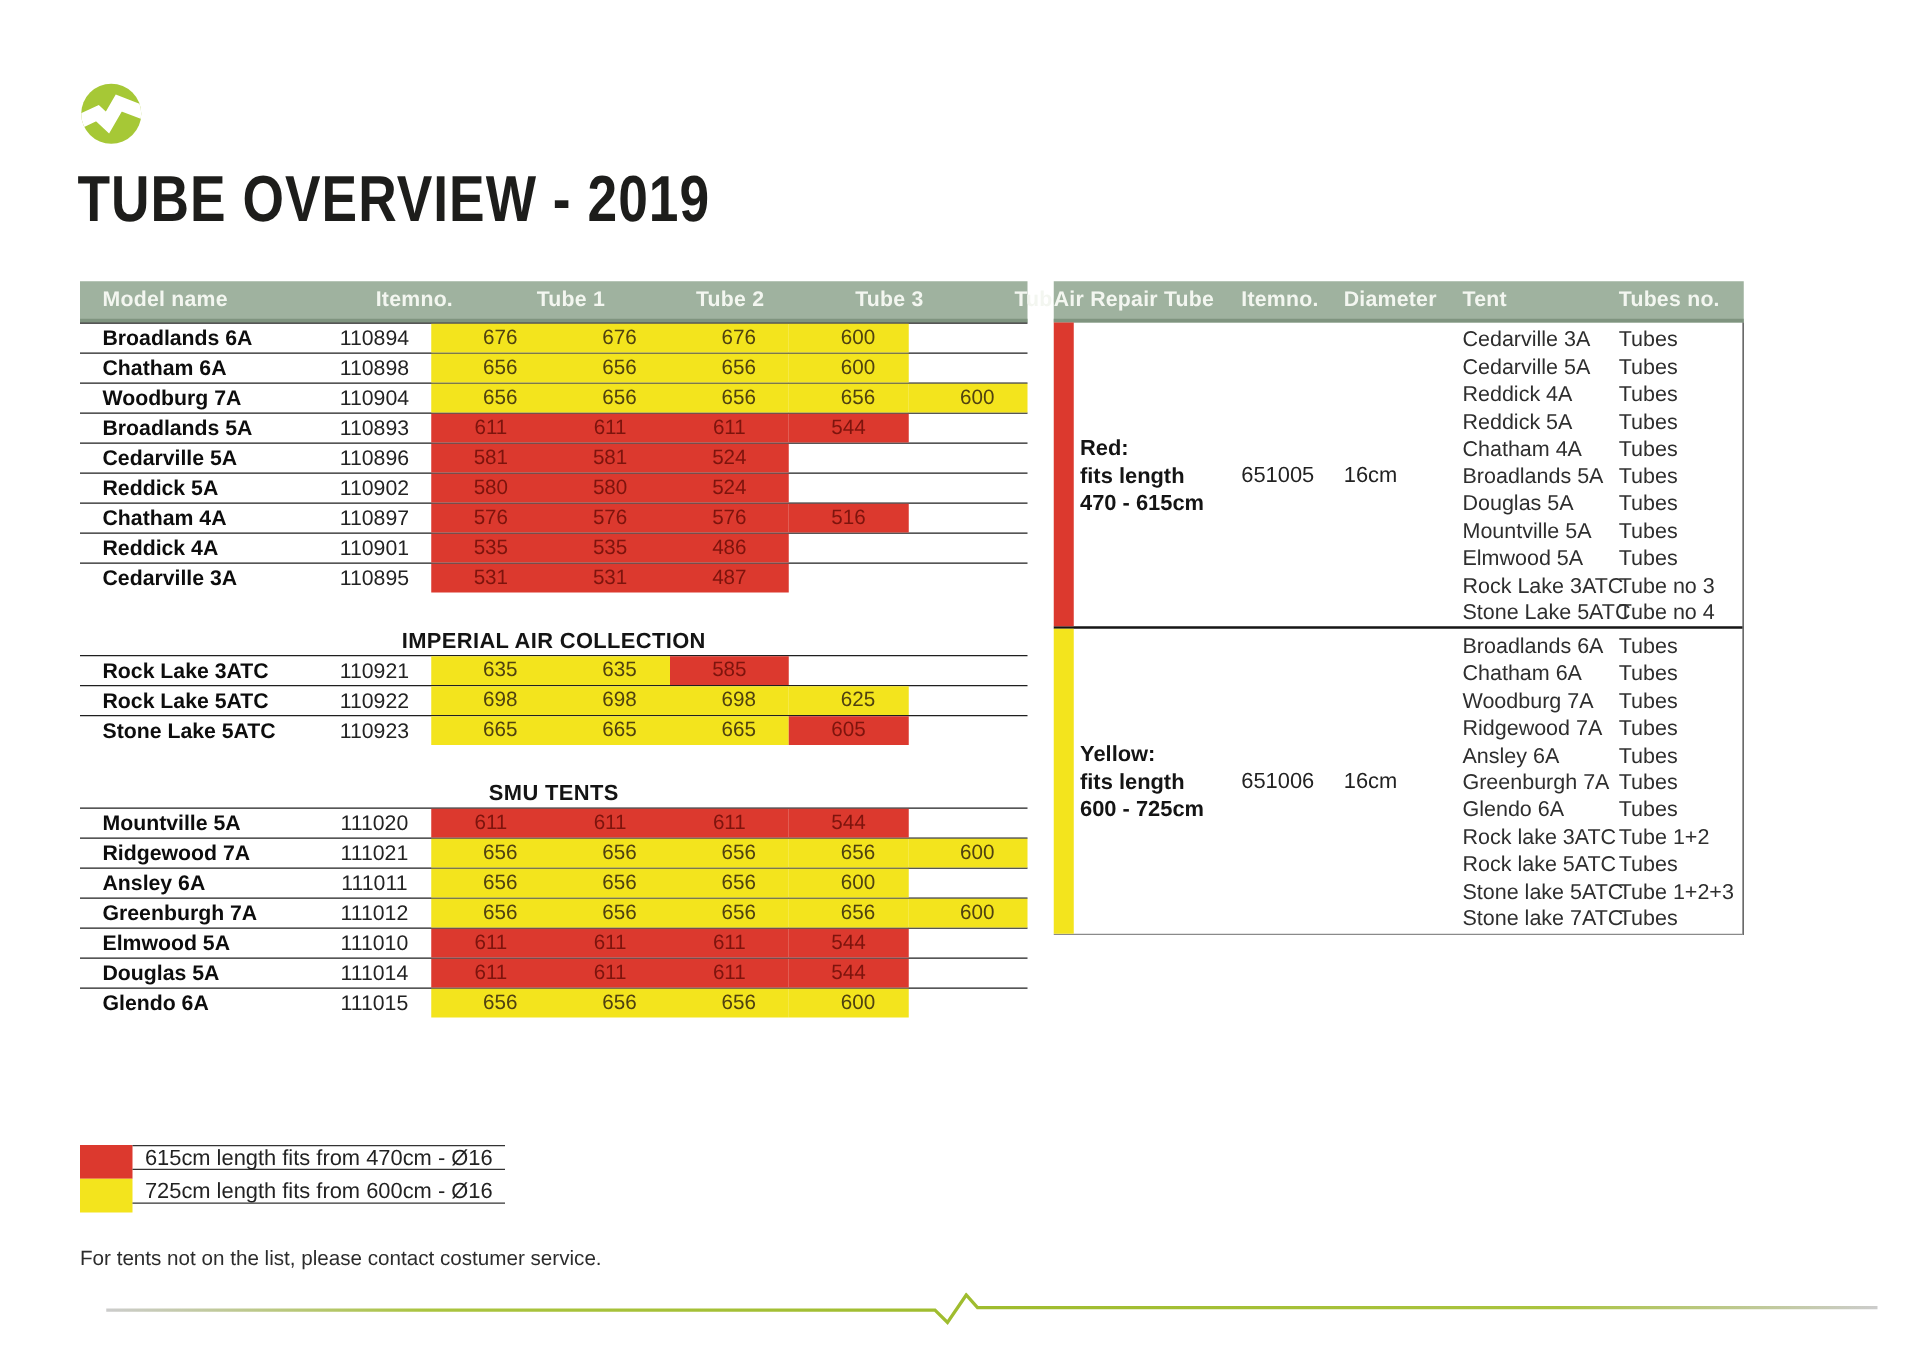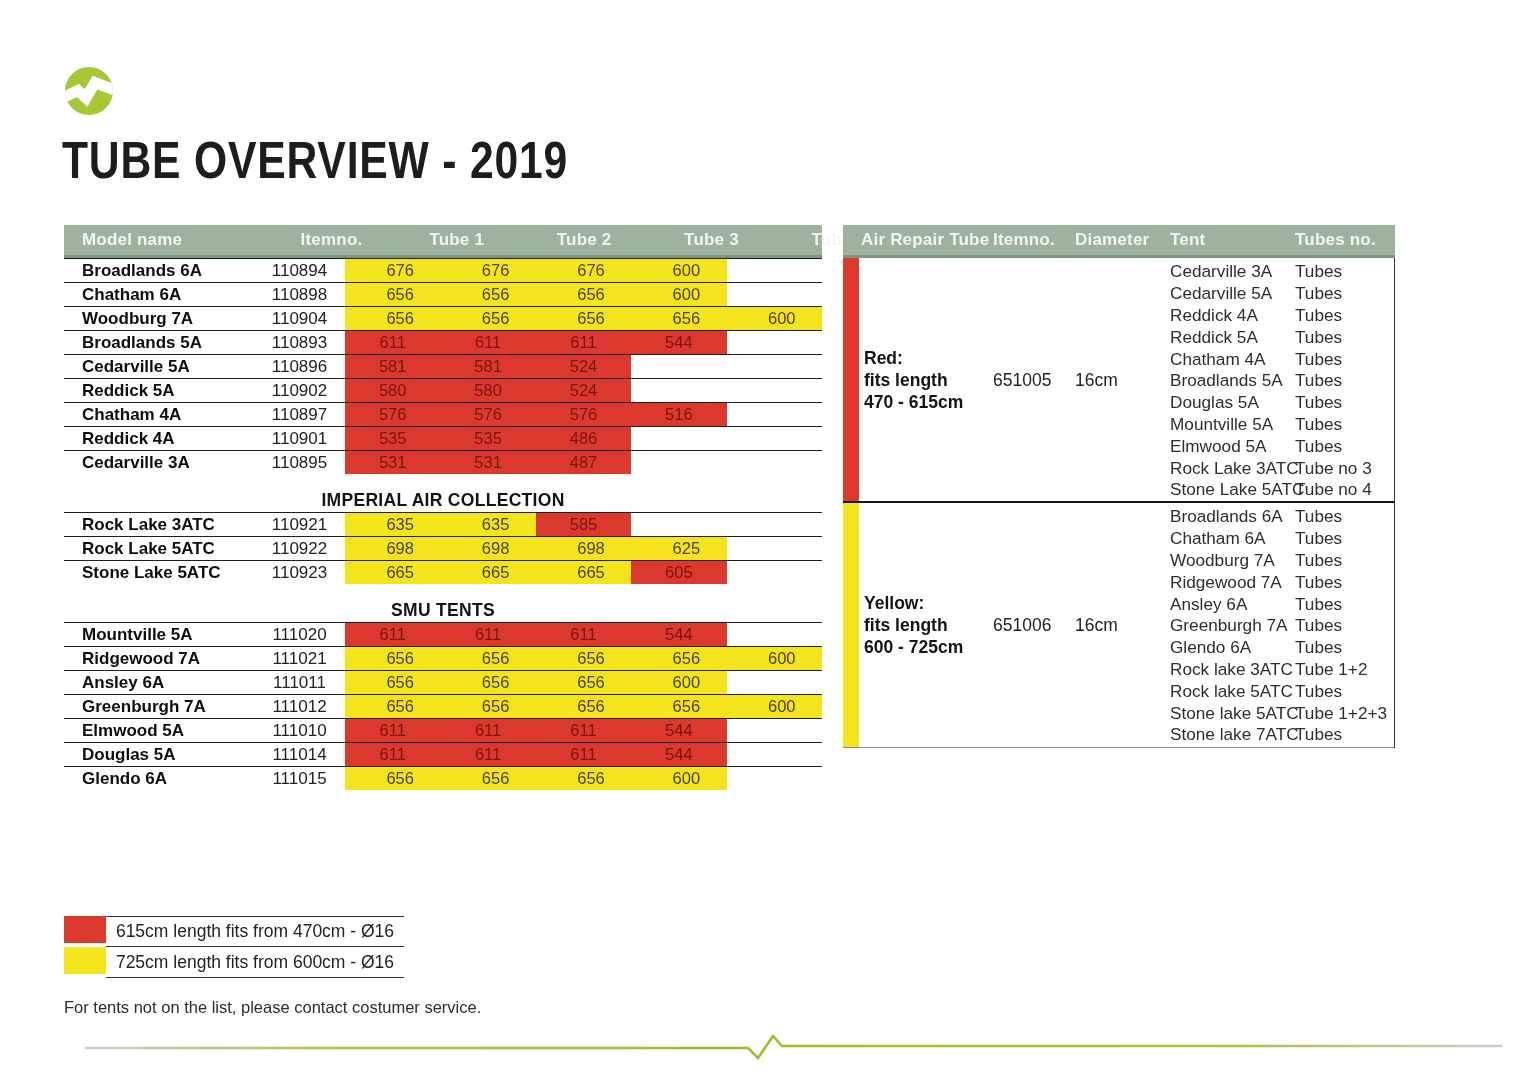--- a/index.html
+++ b/index.html
@@ -25,42 +25,42 @@
   
   .ltable{position:absolute;left:64px;top:225px;width:758px;}
   .lheader{
     height:33px;background:var(--sage);border-bottom:3px solid var(--sage-dark);
     display:grid;grid-template-columns:190px 91px repeat(5,95.4px);align-items:center;
     box-sizing:border-box;color:#f3f6f0;font-weight:bold;font-size:17px;letter-spacing:.2px;gap:32px;
   }
   .lheader span{text-align:center;}
   .lheader span:first-child{text-align:left;padding-left:18px;}
   .lbody .lsection-title{
-    height:24px;margin-top:14px;display:flex;align-items:center;justify-content:center;
+    height:24px;margin-top:26px;display:flex;align-items:center;justify-content:center;
     font-weight:bold;font-size:17.5px;letter-spacing:.3px;color:#141414;
   }
   .lbody .lsection-title:first-child{margin-top:13px;}
   .lrow{
     display:grid;grid-template-columns:190px 91px repeat(5,95.4px);
     height:24px;box-sizing:border-box;border-top:1.6px solid var(--border);align-items:stretch;
   }
   .lmodel{display:flex;align-items:center;padding-left:18px;font-weight:bold;font-size:17px;color:#0d0d0d;}
   .litem{display:flex;align-items:center;justify-content:center;font-size:17px;color:#222;}
   .lcell{display:flex;align-items:center;justify-content:center;font-size:16.5px;}
   .lcell.y{background:var(--yellow);color:var(--yellow-text);padding-left:15px;}
   .lcell.r{background:var(--red);color:var(--red-text);}
   .lcell.n{background:transparent;}
   
   .rtable{position:absolute;left:843px;top:225px;width:552px;}
   .rheader{
     height:33px;background:var(--sage);border-bottom:3px solid var(--sage-dark);
     display:grid;grid-template-columns:150px 82px 95px 125px 1fr;align-items:center;
     box-sizing:border-box;color:#f3f6f0;font-weight:bold;font-size:17px;letter-spacing:.2px;
   }
-  .rheader span:first-child{padding-left:18px;}
+  .rheader span:first-child{}
   .rgroups{border-right:1.6px solid #3a3a3a;}
   .rgroup{position:relative;height:245px;}
   .rgroup .swatch{position:absolute;left:0;top:0;width:16px;height:100%;}
   .swatch.red{background:var(--red);}
   .swatch.yellow{background:var(--yellow);}
   .rgroup.first{border-bottom:2px solid #161616;box-sizing:border-box;}
   .rgroup.second{border-bottom:1.3px solid #8a8a8a;box-sizing:border-box;}
   .group-label{
     position:absolute;left:21px;top:50%;transform:translateY(-50%);
     font-weight:bold;font-size:17.5px;line-height:22px;color:#141414;white-space:nowrap;
@@ -70,21 +70,21 @@
   .tent-list{position:absolute;left:327px;top:3px;width:225px;}
   .trow{display:grid;grid-template-columns:125px 1fr;height:21.8px;align-items:center;}
   .tname,.tno{font-size:17.2px;color:#2e2e2e;white-space:nowrap;}
   
   .legend{position:absolute;left:64px;top:916px;}
   .legend-row{display:flex;}
   .legend-swatch{width:42px;height:27px;}
   .legend-swatch.red{background:var(--red);}
   .legend-swatch.yellow{background:var(--yellow);}
   .legend-text{
-    width:298px;height:31px;box-sizing:border-box;display:flex;align-items:center;justify-content:center;
+    width:298px;height:20px;box-sizing:border-box;display:flex;align-items:center;justify-content:center;
     font-size:17.5px;color:#222;border-bottom:1.6px solid #333;
   }
   .legend-row:first-child .legend-text{border-top:1.6px solid #333;}
   
   .footer-note{position:absolute;left:64px;top:998px;font-size:16.5px;color:#2c2c2c;}
   .bottom-divider{position:absolute;left:0;top:1034px;}
 </style>
 </head>
 <body>
 

